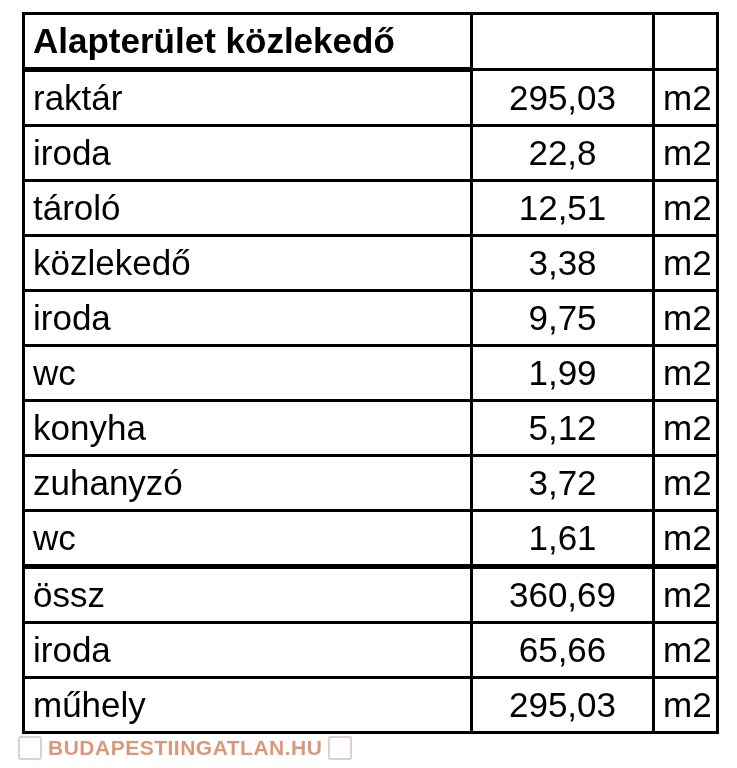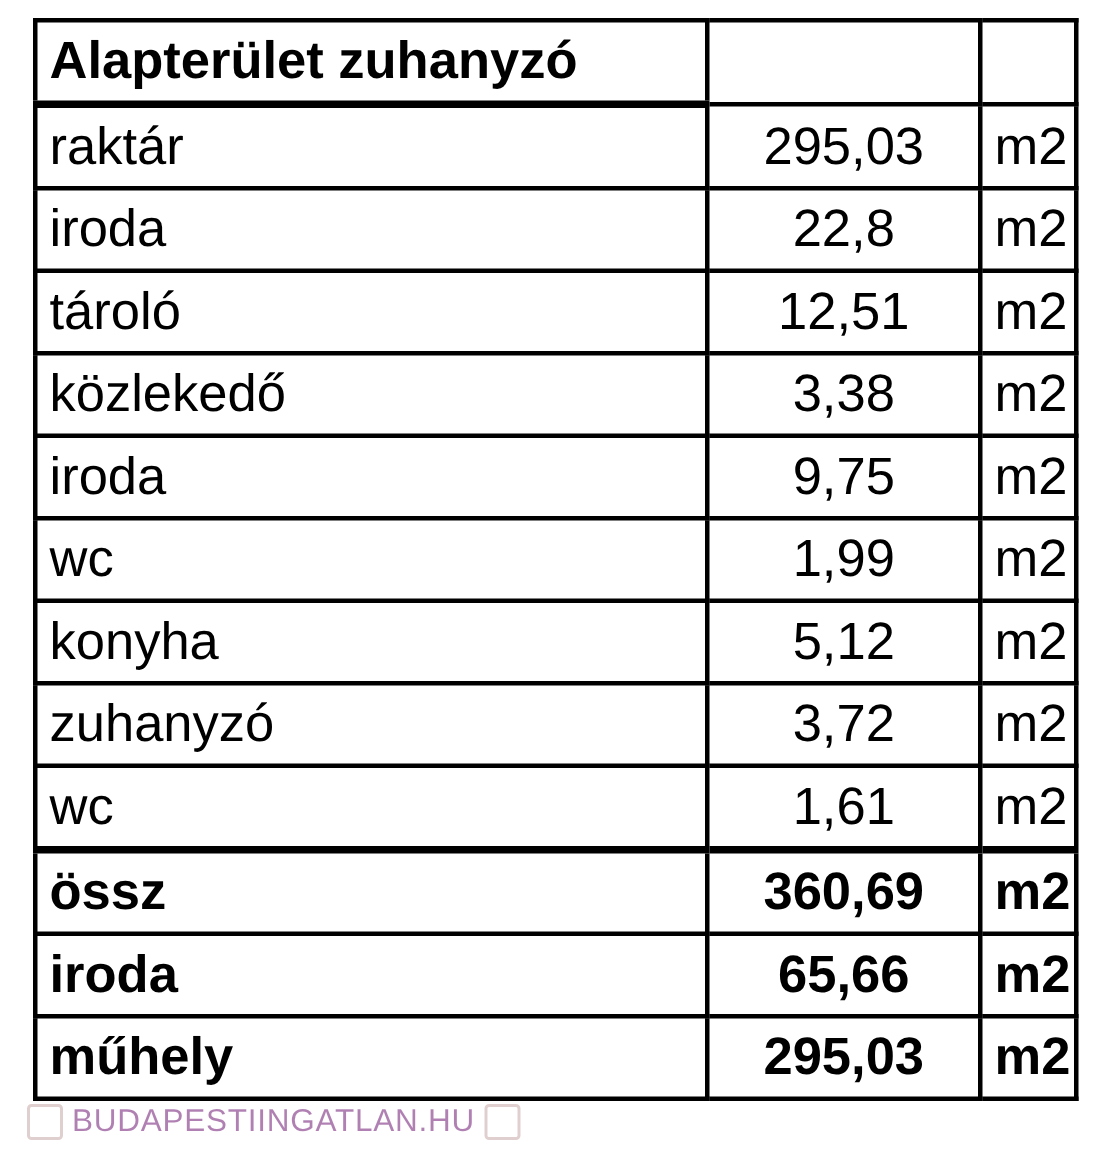--- a/index.html
+++ b/index.html
@@ -46,21 +46,21 @@
     overflow: hidden;
   }
   .cell-name { text-align: left; }
   .cell-value { text-align: center; }
   .cell-unit { text-align: left; padding-left: 6px; }
 
   tr.header-row td {
     font-weight: bold;
   }
   tr.total-row td {
-    font-weight: bold;
+    font-weight: normal;
   }
   tr.total-row td.cell-name,
   tr.total-row td.cell-value,
   tr.total-row td.cell-unit {
     border-top-width: 5px;
   }
   tr.total-row + tr.total-row td.cell-name,
   tr.total-row + tr.total-row td.cell-value,
   tr.total-row + tr.total-row td.cell-unit {
     border-top-width: 3px;
@@ -82,40 +82,40 @@
   }
   .wm-box {
     width: 20px;
     height: 20px;
     border: 2px solid #c8a9a9;
     border-radius: 3px;
     background: rgba(255,255,255,0.4);
   }
   .wm-text {
     font-size: 21px;
-    font-weight: normal;
-    color: #701a75;
+    font-weight: bold;
+    color: #c2410c;
     letter-spacing: 0.5px;
   }
 </style>
 </head>
 <body>
 
 <div class="sheet">
 
   <table class="area-table">
     <colgroup>
       <col class="c-name">
       <col class="c-value">
       <col class="c-unit">
     </colgroup>
     <tbody>
 
       <tr class="header-row">
-        <td class="cell-name">Alapterület zuhanyzó</td>
+        <td class="cell-name">Alapterület közlekedő</td>
         <td class="cell-value"></td>
         <td class="cell-unit"></td>
       </tr>
 
       <tr>
         <td class="cell-name">raktár</td>
         <td class="cell-value">295,03</td>
         <td class="cell-unit">m2</td>
       </tr>
       <tr>

